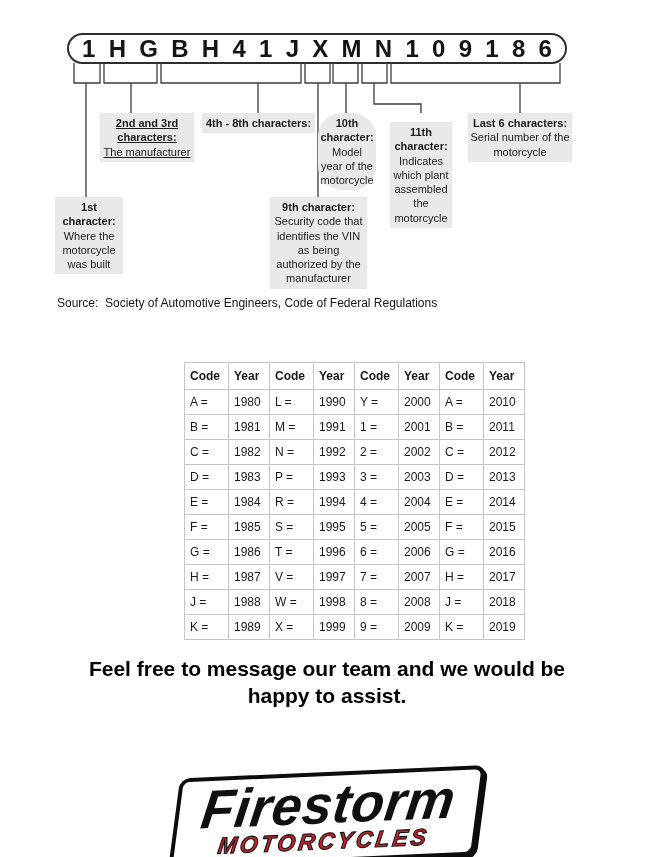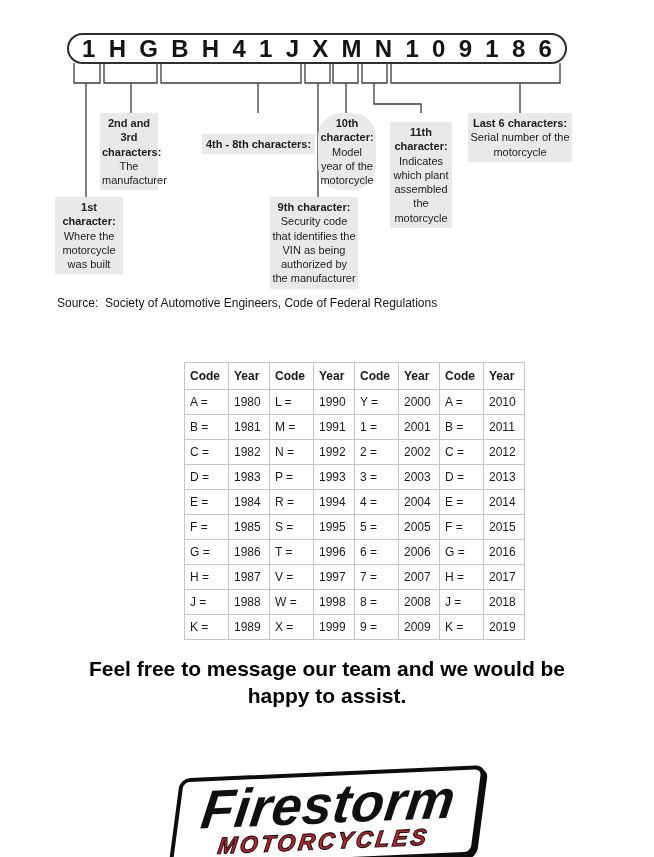--- a/index.html
+++ b/index.html
@@ -99,28 +99,28 @@
     <path d="M305 63 L305 83 L330 83 L330 63 M318 83 L318 197"></path>
     <path d="M333 63 L333 83 L358 83 L358 63 M346 83 L346 113"></path>
     <path d="M362 63 L362 83 L387 83 L387 63 M374 83 L374 104 L421 104 L421 113"></path>
     <path d="M391 63 L391 83 L560 83 L560 63 M520 83 L520 113"></path>
   </svg>
 
   <div class="note-box" style="left:55px;top:197px;width:68px;">
     <span class="note-title">1st character:</span>
     <span class="note-body">Where the motorcycle was built</span>
   </div>
-  <div class="note-box" style="left:100px;top:113px;width:58px;">
+  <div class="note-box" style="left:100px;top:113px;width:94px;text-decoration:underline;">
     <span class="note-title">2nd and 3rd characters:</span>
     <span class="note-body">The manufacturer</span>
   </div>
-  <div class="note-box" style="left:202px;top:113px;width:113px;margin-top:21px;">
+  <div class="note-box" style="left:202px;top:113px;width:113px;">
     <span class="note-title">4th - 8th characters:</span>
   </div>
-  <div class="note-box" style="left:270px;top:197px;width:88px;">
+  <div class="note-box" style="left:270px;top:197px;width:97px;">
     <span class="note-title">9th character:</span>
     <span class="note-body">Security code that identifies the VIN as being authorized by the manufacturer</span>
   </div>
   <div class="note-box" style="left:318px;top:113px;width:58px;border-radius:24px;">
     <span class="note-title">10th character:</span>
     <span class="note-body">Model year of the motorcycle</span>
   </div>
   <div class="note-box" style="left:390px;top:113px;width:62px;margin-top:9px;">
     <span class="note-title">11th character:</span>
     <span class="note-body">Indicates which plant assembled the motorcycle</span>

